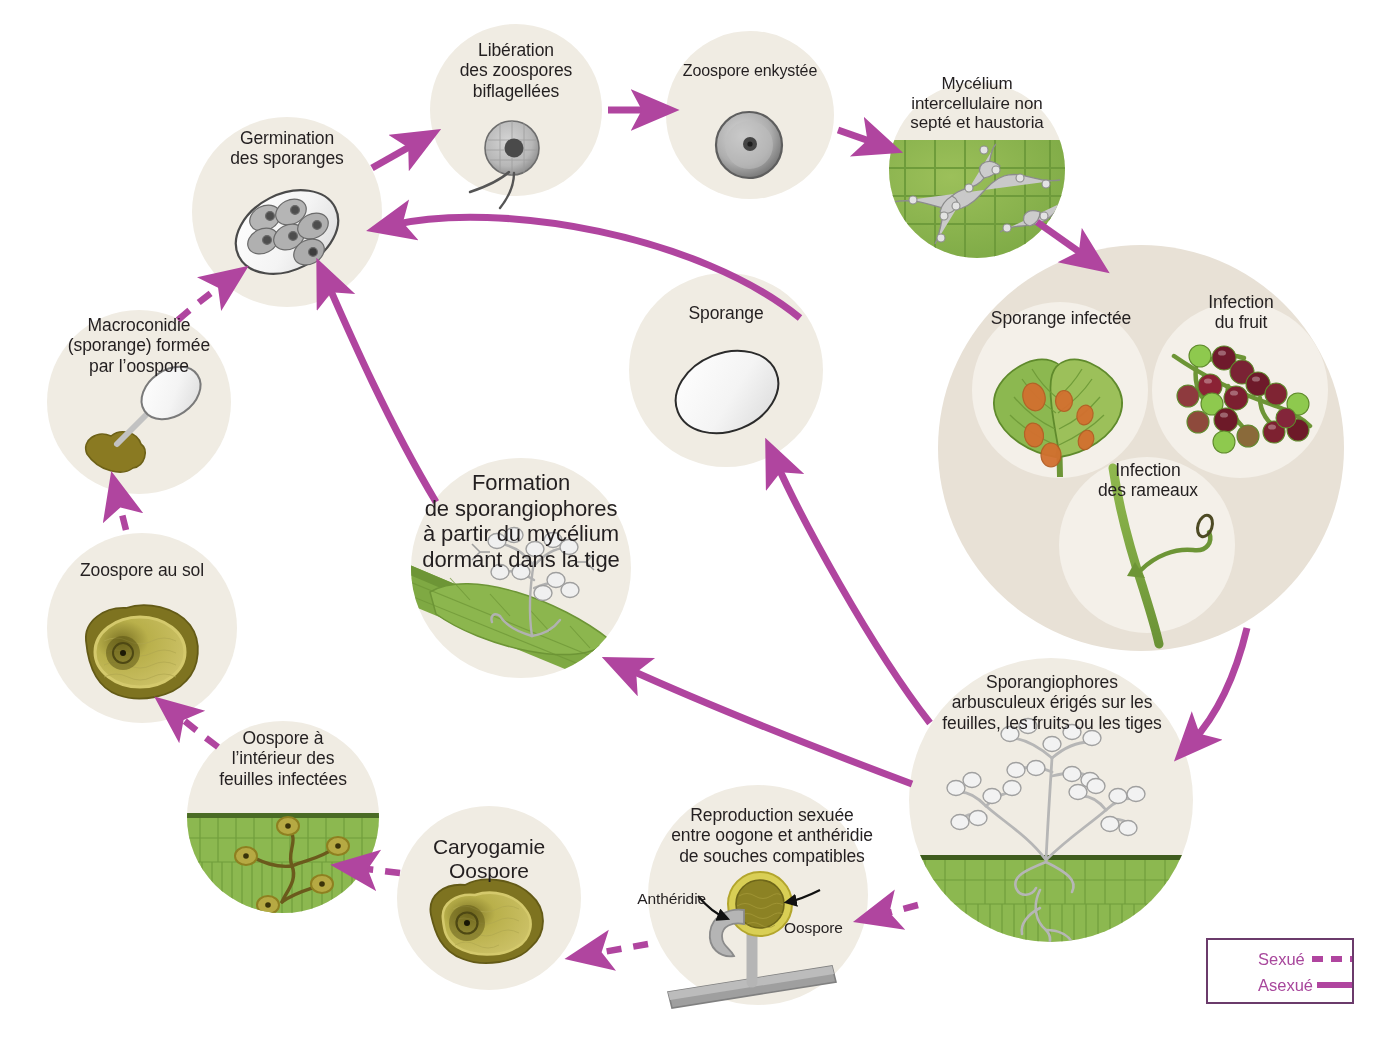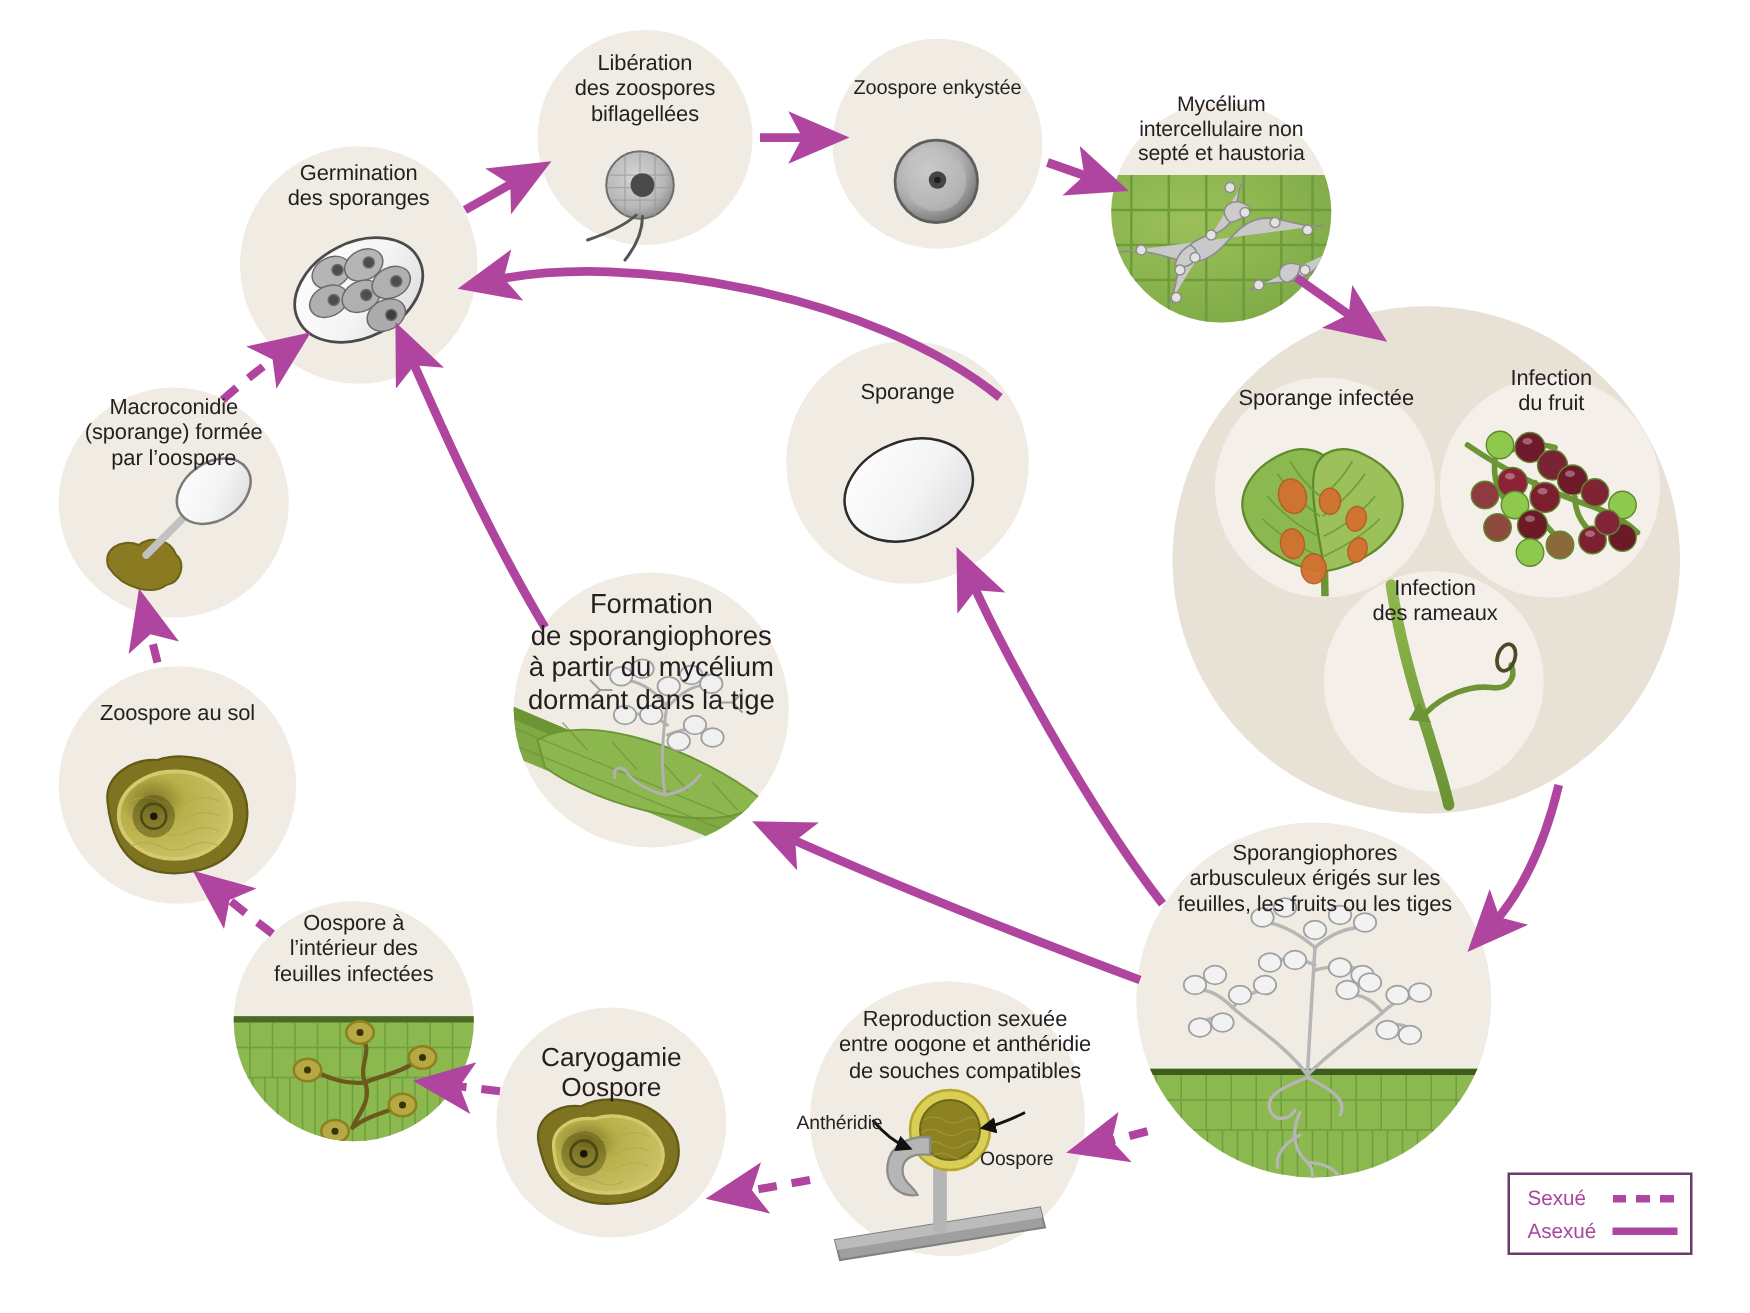--- a/index.html
+++ b/index.html
@@ -8,21 +8,21 @@
   svg#canvas{position:absolute;left:0;top:0;width:1400px;height:1050px;}
   .node-label{
     position:absolute;left:0;right:0;text-align:center;
     color:#231f20;font-family:"Liberation Sans",sans-serif;
     line-height:1.16;letter-spacing:-0.1px;
   }
   .legend-box{
     position:absolute;border:2px solid #6b3b6b;background:#fff;
     box-sizing:border-box;
   }
-  .legend-row{display:flex;align-items:center;height:26px;}
+  .legend-row{display:flex;align-items:center;height:26px;margin-left:36px;}
   .legend-text{color:#a8479c;font-size:16.5px;font-family:"Liberation Sans",sans-serif;
     width:78px;text-align:left;padding-left:14px;box-sizing:border-box;}
   .legend-swatch{width:52px;height:6px;margin-left:4px;}
   .sw-solid{background:#b0459f;}
   .sw-dash{background:repeating-linear-gradient(to right,#b0459f 0 11px,transparent 11px 19px);}
 </style>
 </head>
 <body>
 
 <div id="stage">

